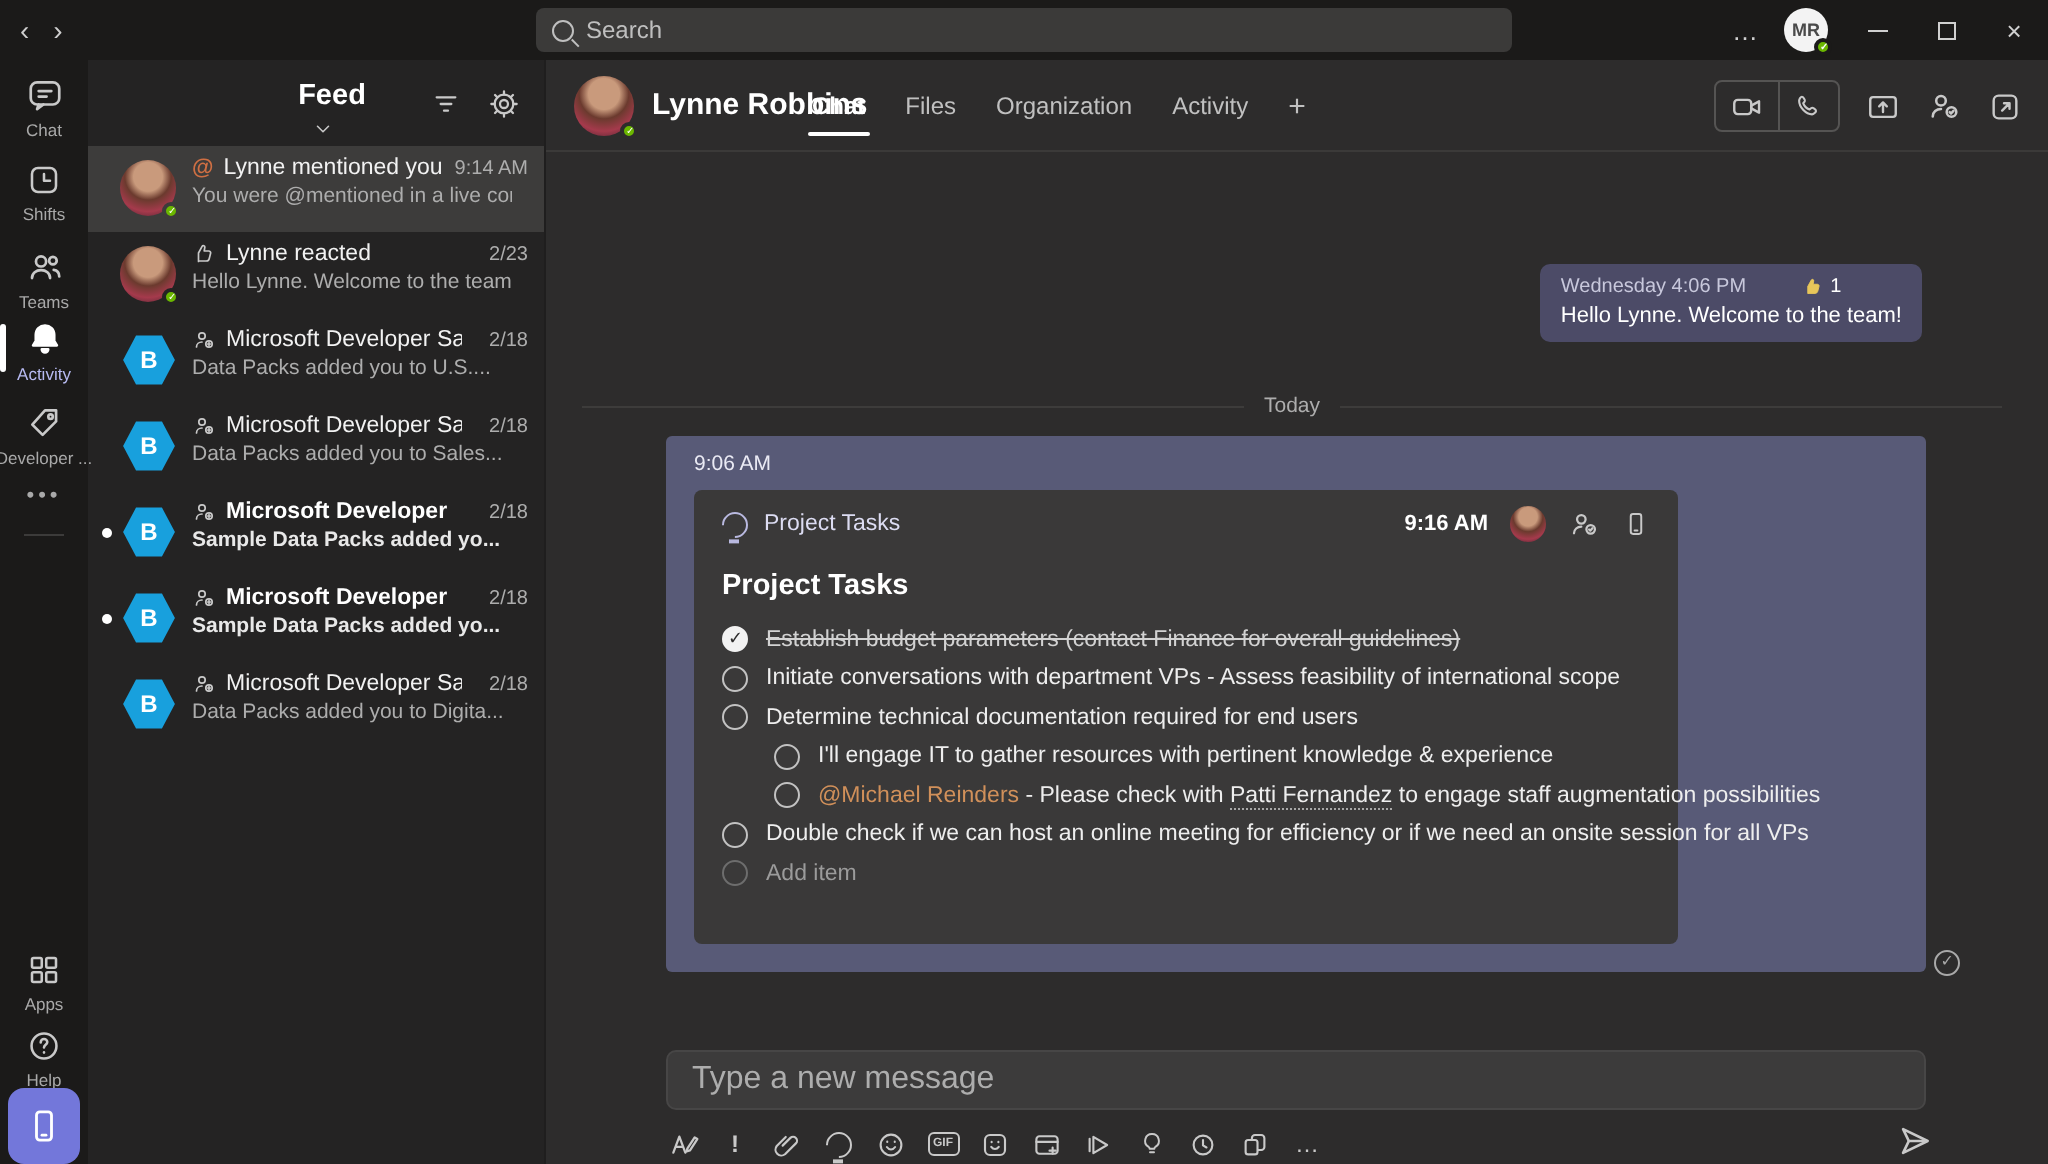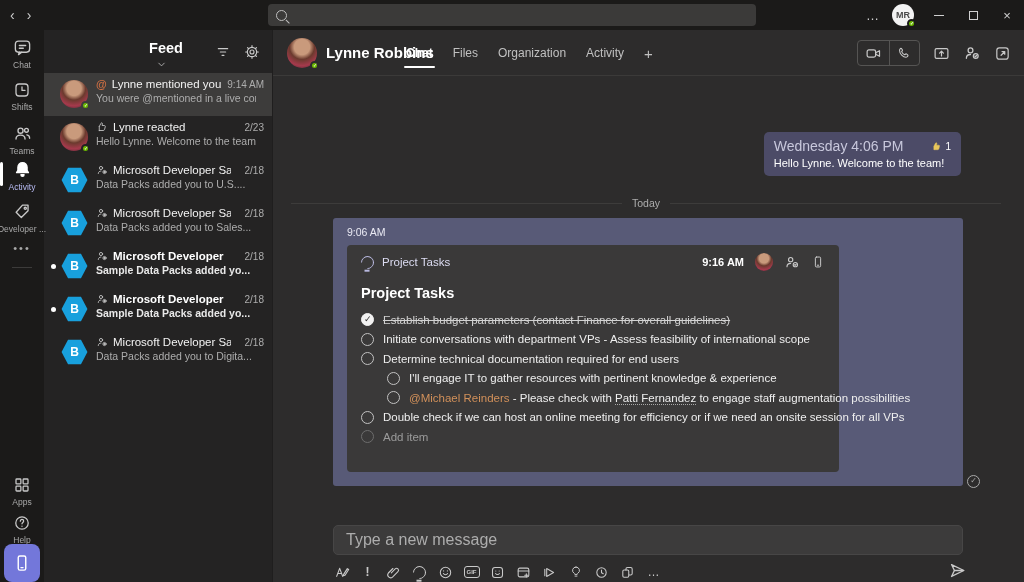--- a/index.html
+++ b/index.html
@@ -76,21 +76,21 @@
   .tab-add { font-size:15px; color:#c0c0c0; cursor:pointer; }
   .ch-actions { position:absolute; right:14px; top:10px; display:flex; align-items:center; gap:13px; }
   .call-group { display:flex; align-items:center; border:1px solid #555453; border-radius:4px; height:26px; }
   .call-group > div { padding:0 7px; display:flex; align-items:center; height:100%; cursor:pointer; }
   .call-group .sep { width:1px; height:100%; background:#555453; padding:0; }
 
   
   .convo { position:absolute; left:0; top:46px; width:752px; height:440px; }
   .bubble { position:absolute; right:64px; top:56px; background:#4c4b67; border-radius:5px; padding:6px 10px 7px 10px; }
   .bub-l1 { display:flex; align-items:center; gap:28px; }
-  .bub-time { font-size:14px; color:#c8c8dc; }
+  .bub-time { font-size:10px; color:#c8c8dc; }
   .bub-react { display:flex; align-items:center; gap:3px; font-size:10px; color:#fff; cursor:pointer; }
   .bub-text { font-size:11px; color:#fff; margin-top:3px; white-space:nowrap; }
   .day-divider { position:absolute; left:18px; right:24px; top:121px; display:flex; align-items:center; gap:10px; color:#adadad; font-size:10.5px; }
   .day-divider::before, .day-divider::after { content:""; flex:1; height:1px; background:#3d3c3b; }
 
   .loop-wrap { position:absolute; left:60px; top:142px; width:630px; height:268px; background:#585a77; border-radius:3px; }
   .loop-sent-time { position:absolute; left:14px; top:8px; font-size:10.5px; color:#eaeaf4; }
   .loop-card { position:absolute; left:14px; top:27px; width:492px; height:227px; background:#3a3939; border-radius:4px; padding:0 14px; }
   .lc-header { display:flex; align-items:center; height:34px; gap:8px; }
   .lc-app { font-size:11.5px; color:#dcdcf2; }
@@ -132,20 +132,21 @@
 
 <div id="app">
 
   <div class="titlebar">
     <div class="nav-arrows">
       <span>‹</span>
       <span>›</span>
     </div>
     <div class="searchbox">
       <span class="mag"></span>
+      <input placeholder="Search" style="">
     </div>
     <div class="tb-right">
       <span class="tb-ellipsis">…</span>
       <div class="tb-avatar">
         <span>MR</span>
         <span class="badge"></span>
       </div>
       <div class="winbtn">
           <span class="minline"></span>
         </div>

